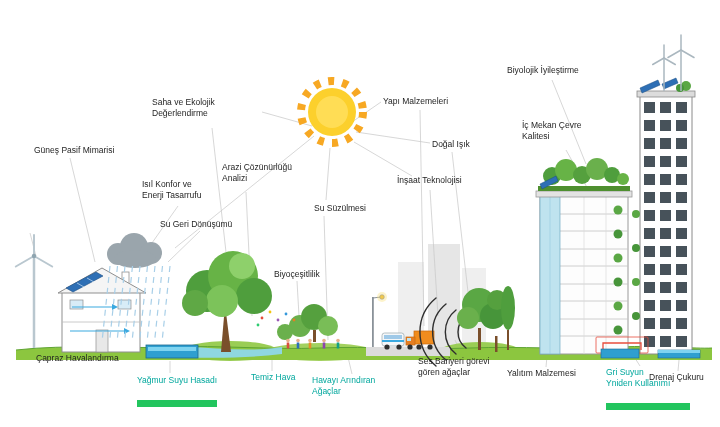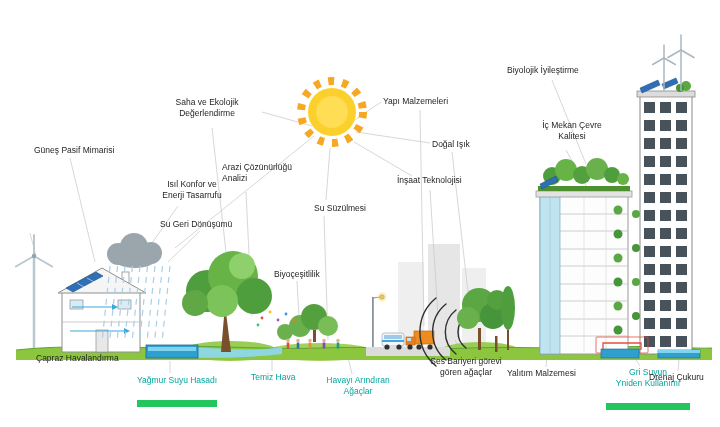--- a/index.html
+++ b/index.html
@@ -1,21 +1,21 @@
 <!DOCTYPE html>
 <html><head>
 <meta charset="utf-8">
 <style>
   html,body{margin:0;padding:0}
   body{width:720px;height:427px;background:#fff;font-family:"Liberation Sans",sans-serif;position:relative;overflow:hidden}
   .scene{position:absolute;inset:0;width:720px;height:427px}
   svg{position:absolute;left:0;top:0}
   .lbl{position:absolute;font-size:8.5px;font-weight:normal;color:#1e1e1e;line-height:1.3;white-space:pre-line;z-index:2}
   .teal{color:#00A79D}
-  .ctr{text-align:center}
+  .ctr{text-align:left}
   .u{border-bottom:7px solid #22c55e;padding-bottom:14px}
 </style>
 </head>
 <body>
 
 <div class="scene">
 
 <svg viewBox="0 0 720 427" width="720" height="427">
   <defs>
     <pattern id="win" x="644" y="102" width="16" height="18" patternUnits="userSpaceOnUse">

